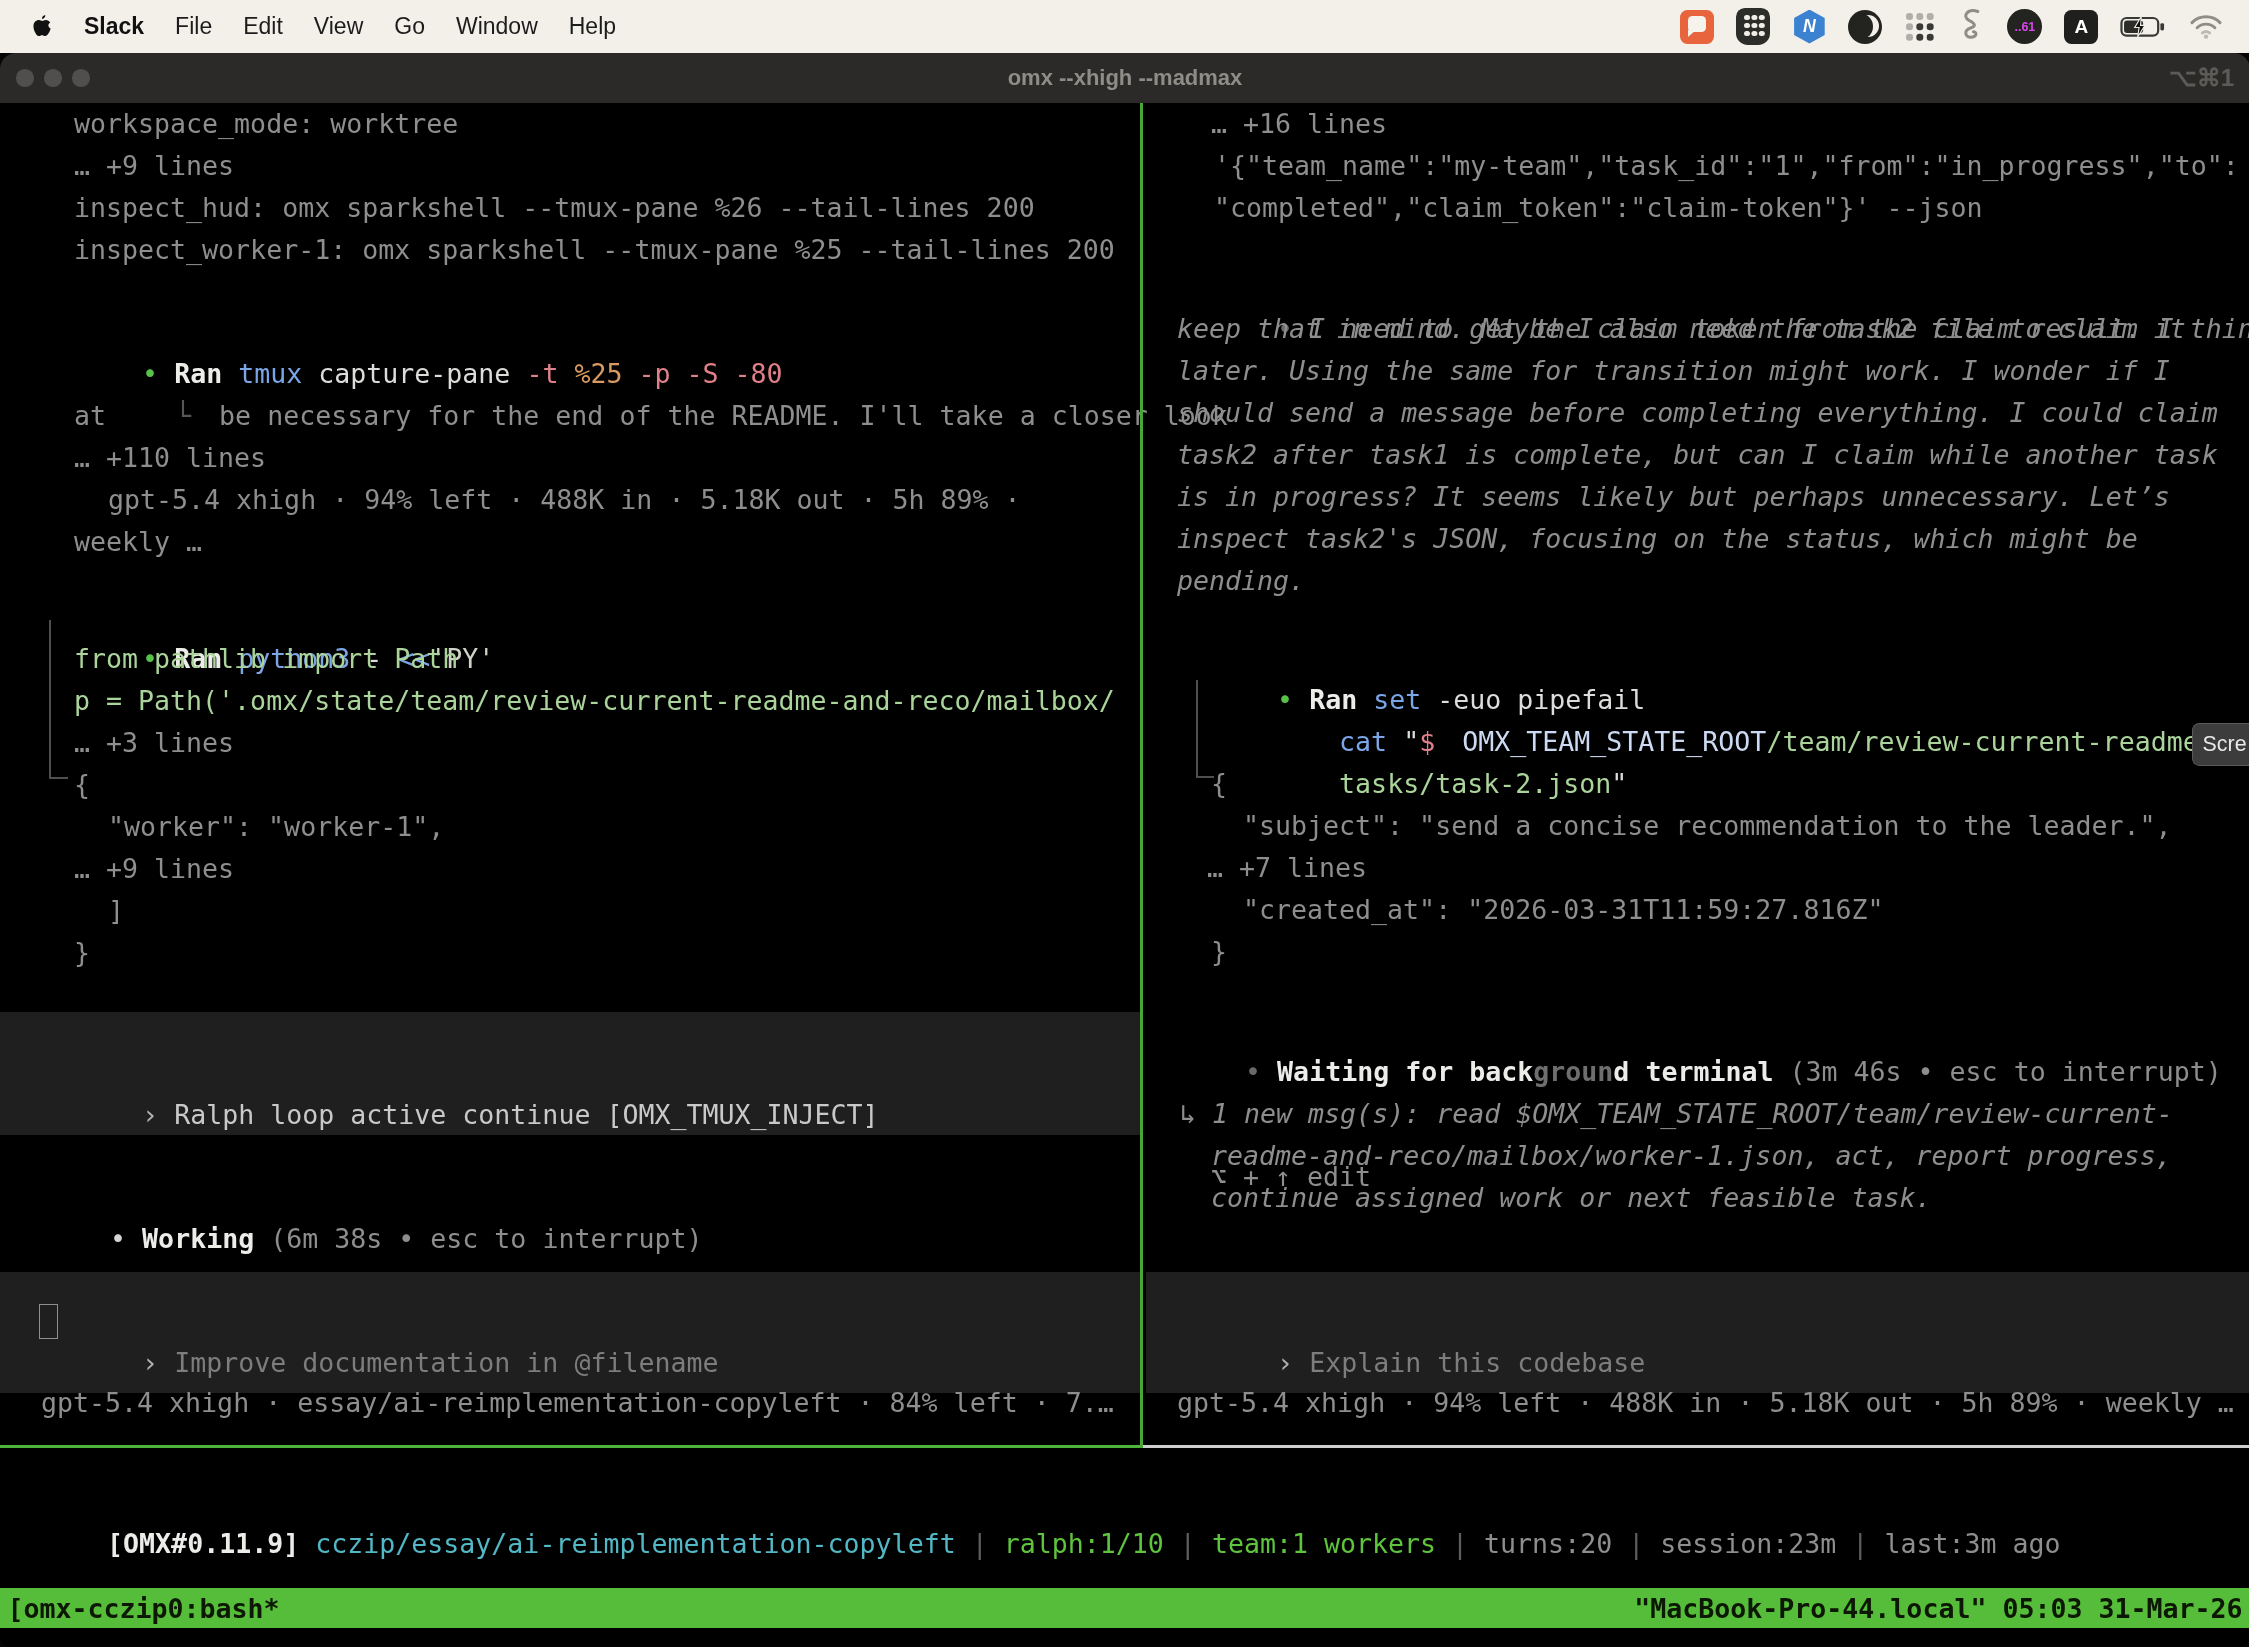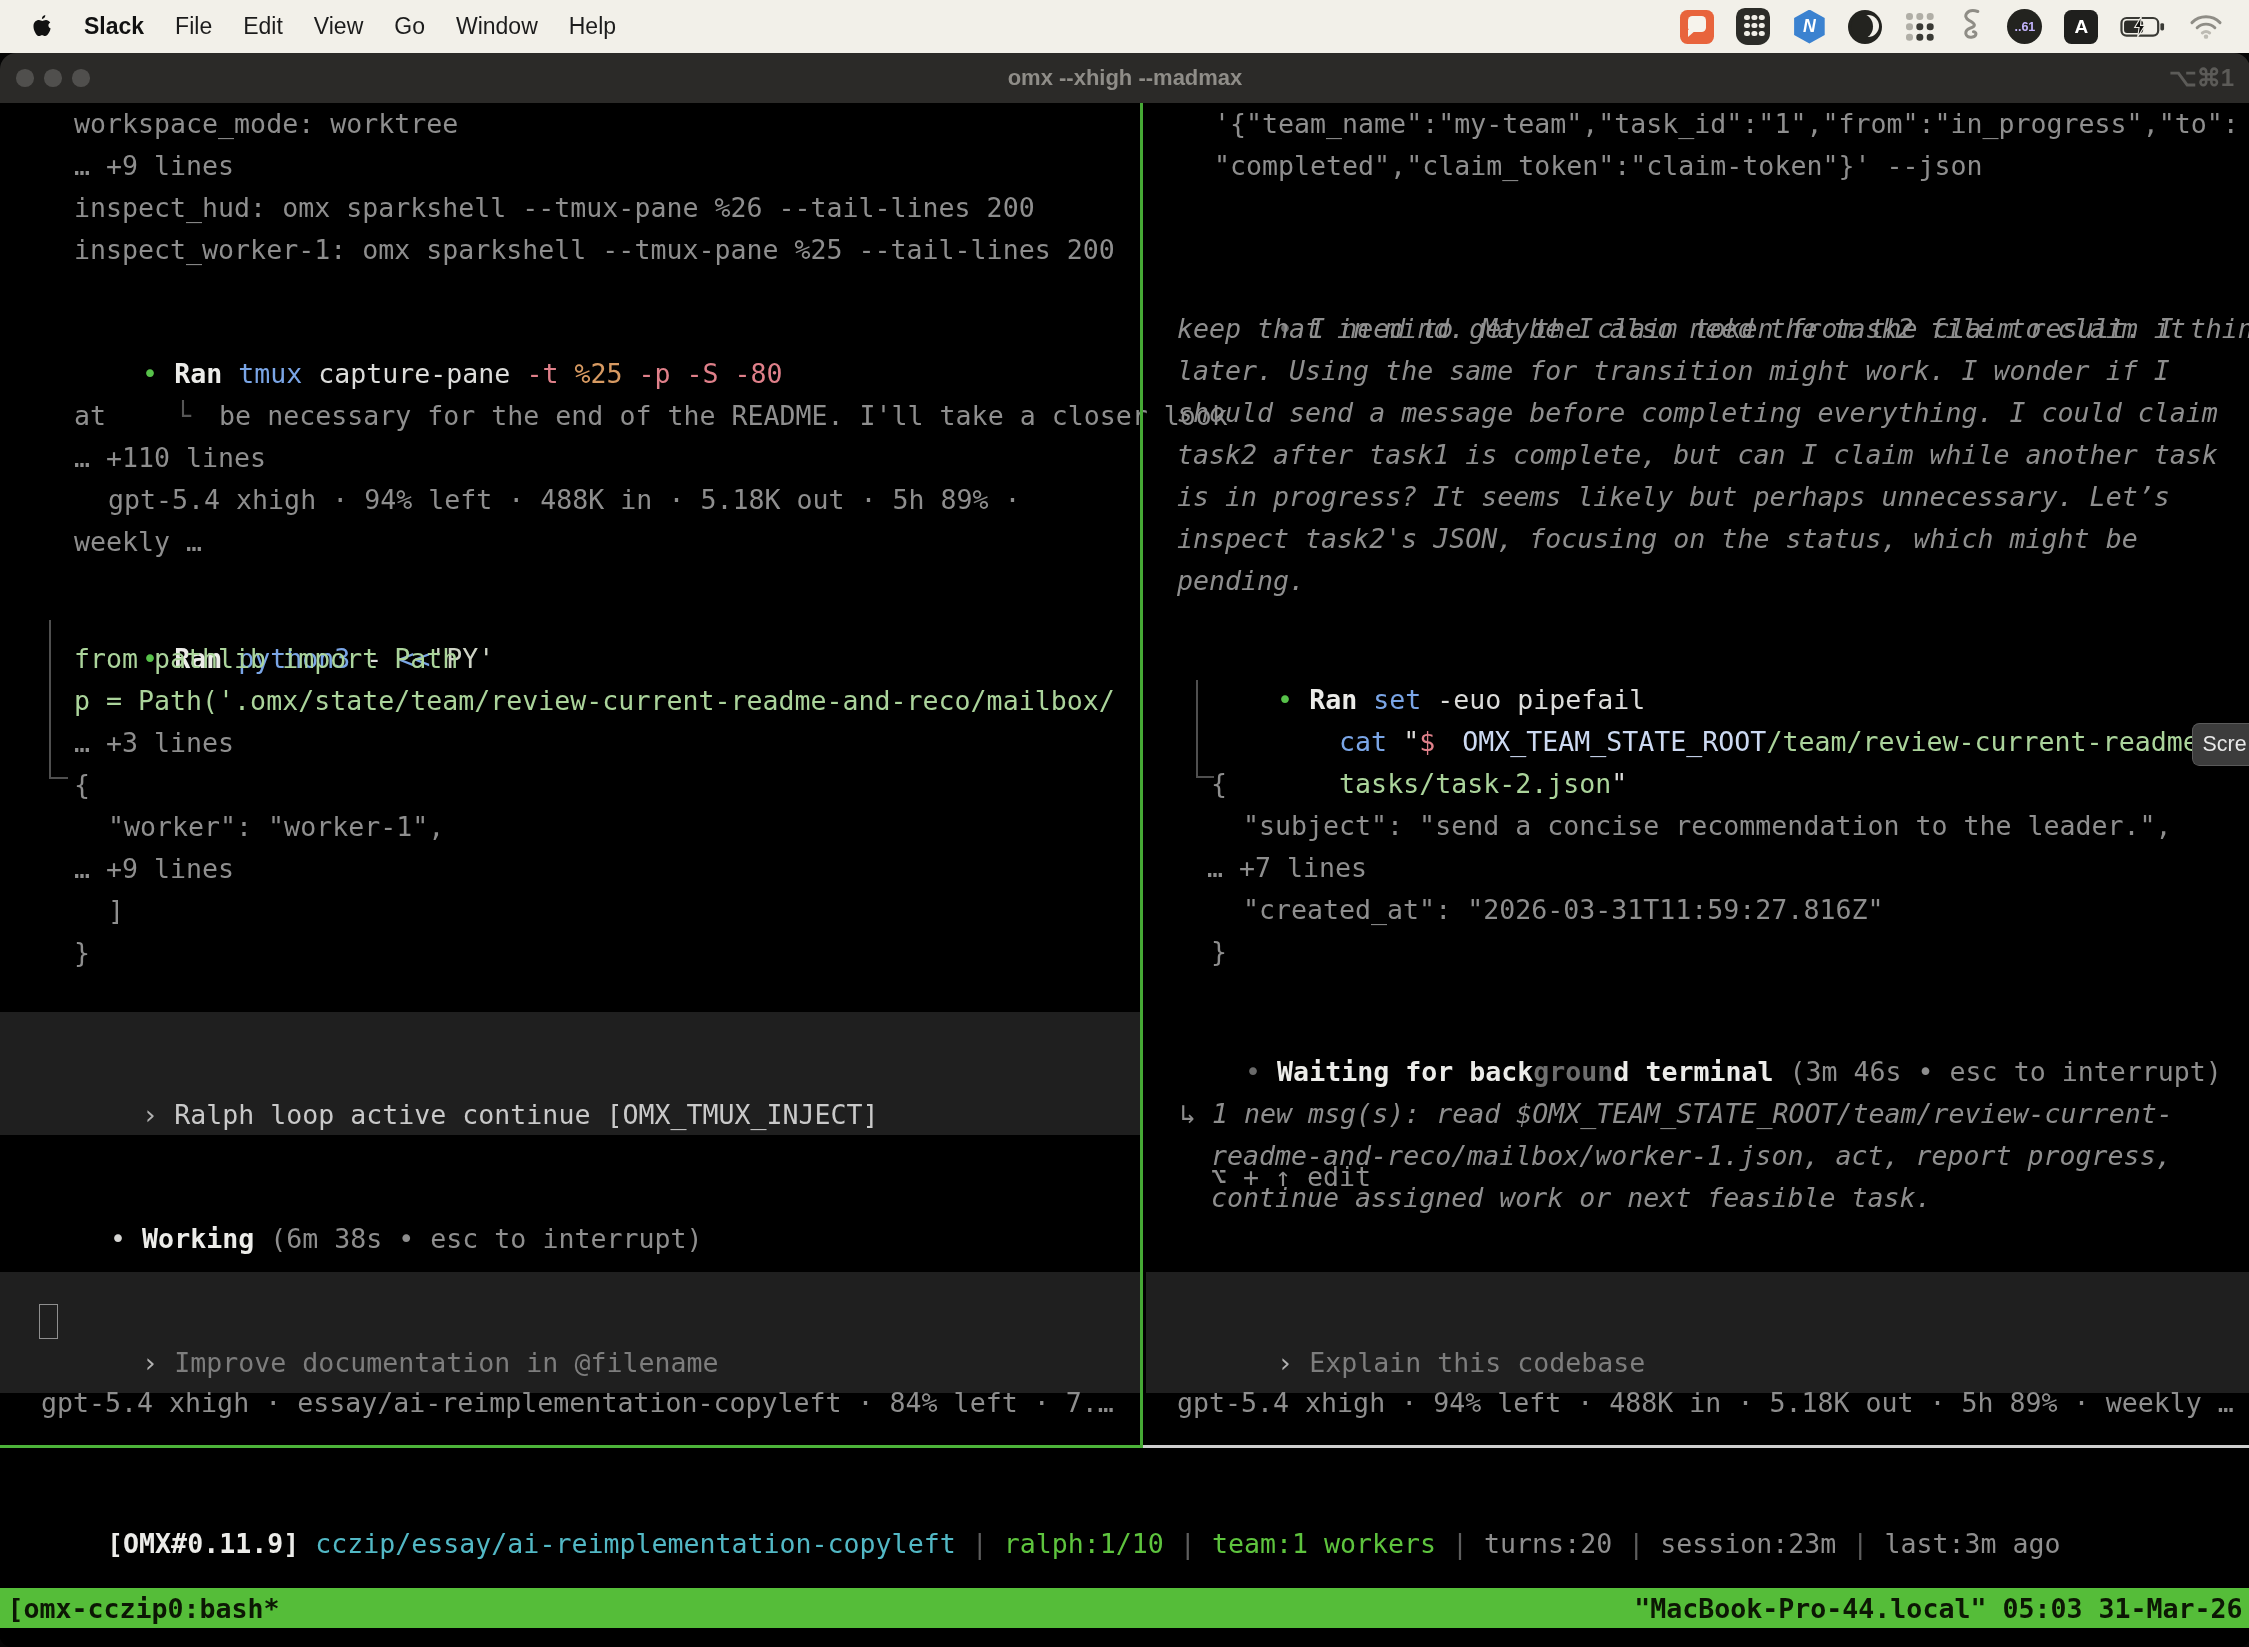--- a/index.html
+++ b/index.html
@@ -24,21 +24,21 @@
     background:#efede6; box-shadow:7.4px 0 #efede6,14.8px 0 #efede6,0 8px #efede6,7.4px 8px #efede6,14.8px 8px #efede6,0 16px #efede6,7.4px 16px #efede6,14.8px 16px #efede6; }
   .icon-hex { width:34px; height:34px; background:#3b82d0; border-radius:10.3px; position:relative;
     clip-path:polygon(50% 0,95% 25%,95% 75%,50% 100%,5% 75%,5% 25%); display:flex; align-items:center; justify-content:center; }
   .icon-hex span { color:#fff; font-weight:bold; font-size:17.7px; font-style:italic; }
   .icon-crescent { width:34px; height:34px; border-radius:50%; background:#23231f; position:relative; overflow:hidden; }
   .icon-crescent::before { content:""; position:absolute; right:3px; top:5.9px; width:22px; height:22px; border-radius:50%; background:#f2f0e9; }
   .icon-crescent::after { content:""; position:absolute; right:9.6px; top:4.4px; width:22px; height:25px; border-radius:50%; background:#23231f; }
   .icon-dots { width:29.5px; height:29.5px; position:relative; }
   .icon-dots::before { content:""; position:absolute; left:1.5px; top:1.5px; width:6.6px; height:6.6px; border-radius:50%;
     background:#b0aea6; box-shadow:10.3px 0 #b0aea6, 20.7px 0 #b0aea6, 0 10.3px #b0aea6, 10.3px 10.3px #3a3a35, 20.7px 10.3px #3a3a35, 0 20.7px #b0aea6, 10.3px 20.7px #3a3a35, 20.7px 20.7px #3a3a35; }
-  .icon-badge { width:35px; height:35px; border-radius:50%; background:#23231f; color:#c4b5fd;
+  .icon-badge { width:35px; height:35px; border-radius:50%; background:#23231f; color:#d946ef;
     display:flex; align-items:center; justify-content:center; font-size:12.5px; font-weight:bold; }
   .icon-akey { width:34px; height:34px; border-radius:7.4px; background:#1f1f1d; color:#fff;
     display:flex; align-items:center; justify-content:center; font-size:19px; font-weight:bold; }
 
   
   .window { position:absolute; top:53px; left:0; width:2250px; height:1594px;
     background:#000; border-radius:16px 16px 11.8px 11.8px; overflow:hidden; }
   .titlebar { position:absolute; top:0; left:0; width:100%; height:50px; background:#2b2a28; }
   .tl-dot { position:absolute; top:16px; width:17.7px; height:17.7px; border-radius:50%; background:#504f4d; }
   .tb-title { position:absolute; top:0; left:0; width:100%; height:34px; text-align:center;
@@ -203,20 +203,21 @@
     <div class="band" style="top:1169px; left:0; width:1140px; height:121px;">
       <div class="row" style="position:absolute; top:28px; padding-left:14px;">
         <span class="ch">› </span><span class="ph">Improve documentation in @filename</span>
       </div>
       <div class="cursor" style="left:39px; top:32px;"></div>
     </div>
 
     <div class="row abs" style="top:1279px; padding-left:41px;">gpt-5.4 xhigh · essay/ai-reimplementation-copyleft · 84% left · 7.…</div>
 
     <div class="abs" style="top:0; left:0; width:2250px;">
+      <div class="row" style="padding-left:1211px;">… +16 lines</div>
       <div class="row" style="padding-left:1214px;">'{"team_name":"my-team","task_id":"1","from":"in_progress","to":</div>
       <div class="row" style="padding-left:1214px;">"completed","claim_token":"claim-token"}' --json</div>
     </div>
 
     <div class="abs" style="top:163px; left:0; width:2250px;">
       <div class="row" style="padding-left:1149px;">
         <span class="dim">• </span><span class="it">I need to get the claim token from the claim result. I think I'll</span>
       </div>
       <div class="row it" style="padding-left:1177px;">keep that in mind. Maybe I also need the task2 file to claim it</div>
       <div class="row it" style="padding-left:1177px;">later. Using the same for transition might work. I wonder if I</div>

